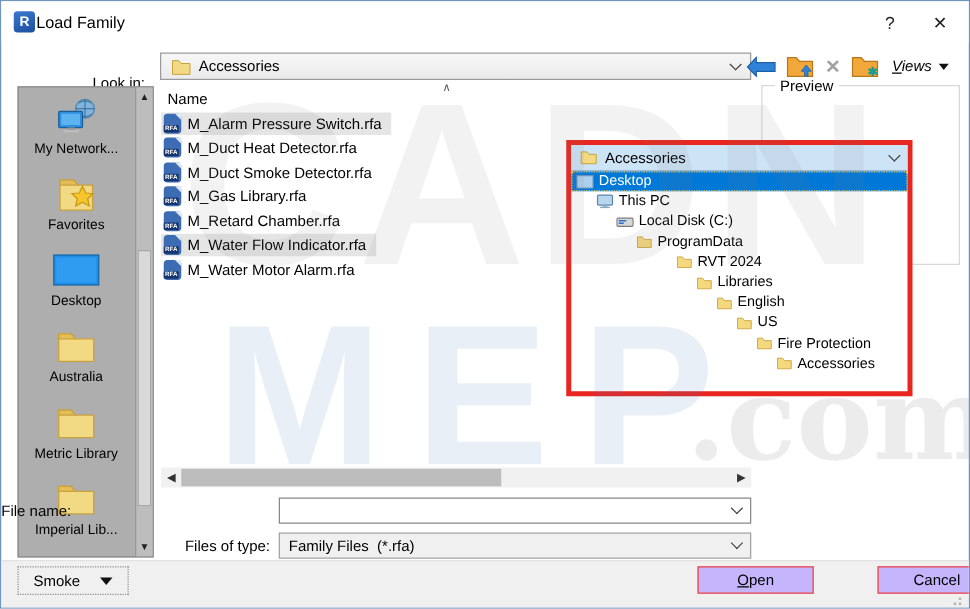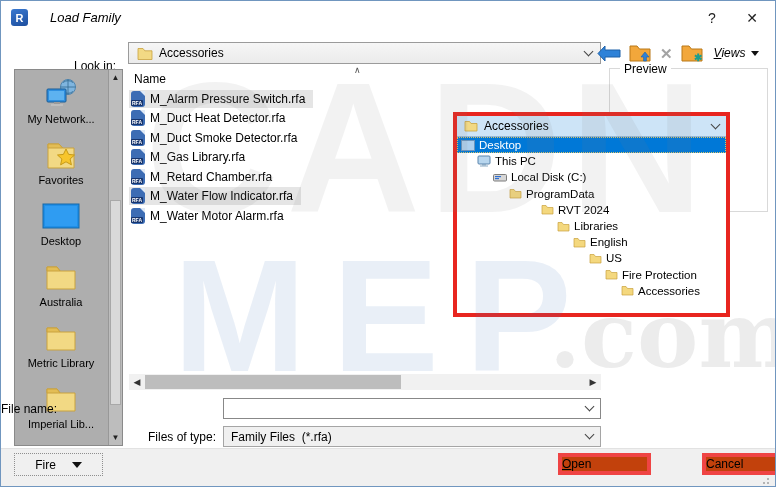--- a/index.html
+++ b/index.html
@@ -5,21 +5,21 @@
   * { box-sizing: border-box; }
   html,body { margin:0; padding:0; background:#d7d7d7; }
   body { width:776px; height:487px; font-family:"Liberation Sans",sans-serif; font-size:12px; color:#000; }
   .dialog { position:relative; width:776px; height:487px; background:#fff; border:1px solid #7096bf; overflow:hidden; }
 
   
   .titlebar { position:absolute; left:0; top:0; right:0; height:33px; background:#fff; }
   .app-icon { position:absolute; left:10px; top:8px; width:17px; height:17px; border-radius:3px;
               background:linear-gradient(160deg,#3a79d0,#1d4e9e); color:#fff; font-weight:bold; font-size:11px;
               display:flex; align-items:center; justify-content:center; }
-  .title-text { position:absolute; left:49px; top:9px; font-size:13px;font-style:italic; }
+  .title-text { position:absolute; left:28px; top:9px; font-size:13px; }
   .tb-btn { position:absolute; top:6px; width:26px; height:22px; display:flex; align-items:center; justify-content:center; font-size:14px; color:#222; }
   .tb-help { right:50px; }
   .tb-close { right:10px; }
 
   
   .lookin-label { position:absolute; left:0; top:58px; width:115px; text-align:right; }
   .lookin-combo { position:absolute; left:127px; top:41px; width:473px; height:22px;
                   background:linear-gradient(#f6f6f6,#ebebeb); border:1px solid #9b9b9b;
                   display:flex; align-items:center; gap:6px; padding:0 8px; }
   .chev { width:7px; height:7px; border-right:1.6px solid #444; border-bottom:1.6px solid #444;
@@ -83,22 +83,22 @@
   .ftype-label { position:absolute; left:0; top:429px; width:215px; text-align:right; }
   .ftype-combo { position:absolute; left:222px; top:425px; width:378px; height:21px; background:#f0f0f0; border:1px solid #a5a5a5;
                  display:flex; align-items:center; padding:0 7px; }
   .pre { white-space:pre; }
 
   
   .bottom-band { position:absolute; left:0; right:0; bottom:0; height:38px; background:#f0f0f0; border-top:1px solid #e2e2e2; }
   .tools-btn { position:absolute; left:13px; top:452px; width:89px; height:23px; background:#f0f0f0; border:1px dotted #8f8f8f;
                display:flex; align-items:center; justify-content:center; gap:16px; }
   .tools-arrow { width:0; height:0; border-left:5px solid transparent; border-right:5px solid transparent; border-top:6px solid #111; }
-  .btn { position:absolute; top:452px; height:22px; background:#c2410c; border:4px solid #ef4444;
-         display:flex; align-items:center; }
+  .btn { position:absolute; top:452px; height:22px; background:#c4b5fd; border:1px solid #ef4444;
+         display:flex; align-items:center; justify-content:center; }
   .btn-open { left:557px; width:93px; }
   .btn-cancel { left:668px; width:95px;margin-left:33px; }
   .btn-open span { display:block; }
   .btn-open span::first-letter { text-decoration:underline; }
   .grip { position:absolute; right:14px; bottom:6px; width:2px; height:2px; background:transparent;
           box-shadow: 8px 8px #b4b4b4, 4px 8px #b4b4b4, 0 8px #b4b4b4, 8px 4px #b4b4b4, 4px 4px #b4b4b4, 8px 0 #b4b4b4; }
 
   
   .wm { position:absolute; pointer-events:none; font-weight:bold; z-index:30; line-height:1; }
   .wm-top { left:144px; top:55px; font-size:185px; letter-spacing:8px; color:rgba(125,125,125,0.10); }
@@ -382,21 +382,21 @@
     <span class="chev ml-auto"></span>
   </div>
   <div class="ftype-label">Files of type:</div>
   <div class="ftype-combo">
     <span class="pre">Family Files  (*.rfa)</span>
     <span class="chev ml-auto"></span>
   </div>
 
   <div class="bottom-band"></div>
   <div class="tools-btn">
-    <span>Fire</span>
+    <span>Smoke</span>
     <span class="tools-arrow"></span>
   </div>
   <div class="btn btn-open">
       <span>Open</span>
     </div>
   <div class="btn btn-cancel">
       <span>Cancel</span>
     </div>
   <div class="grip"></div>
 

